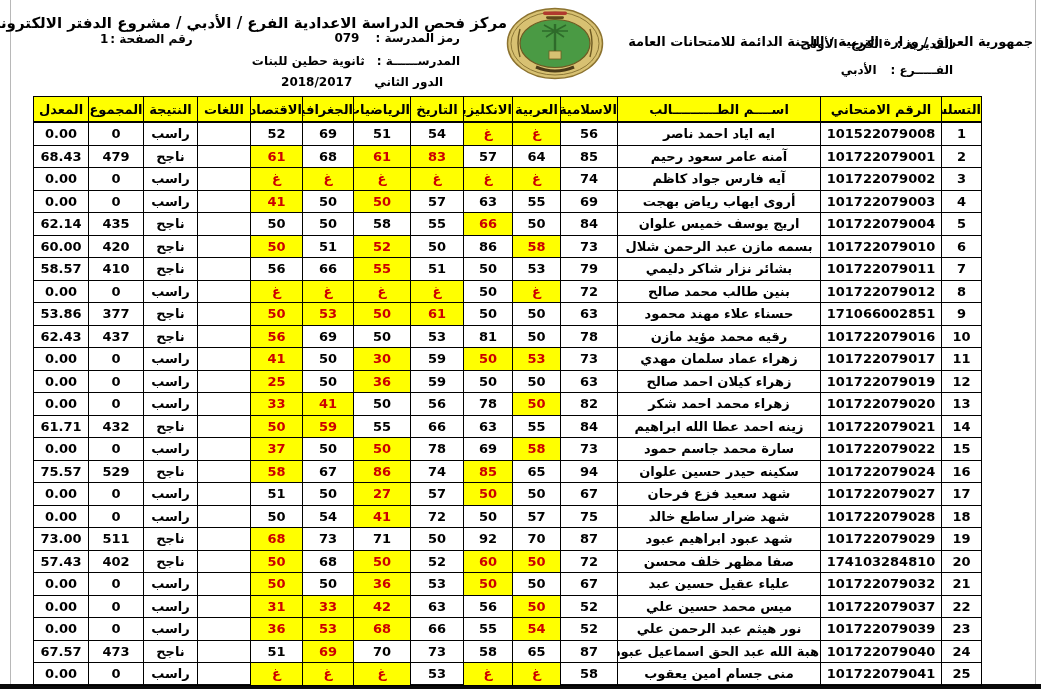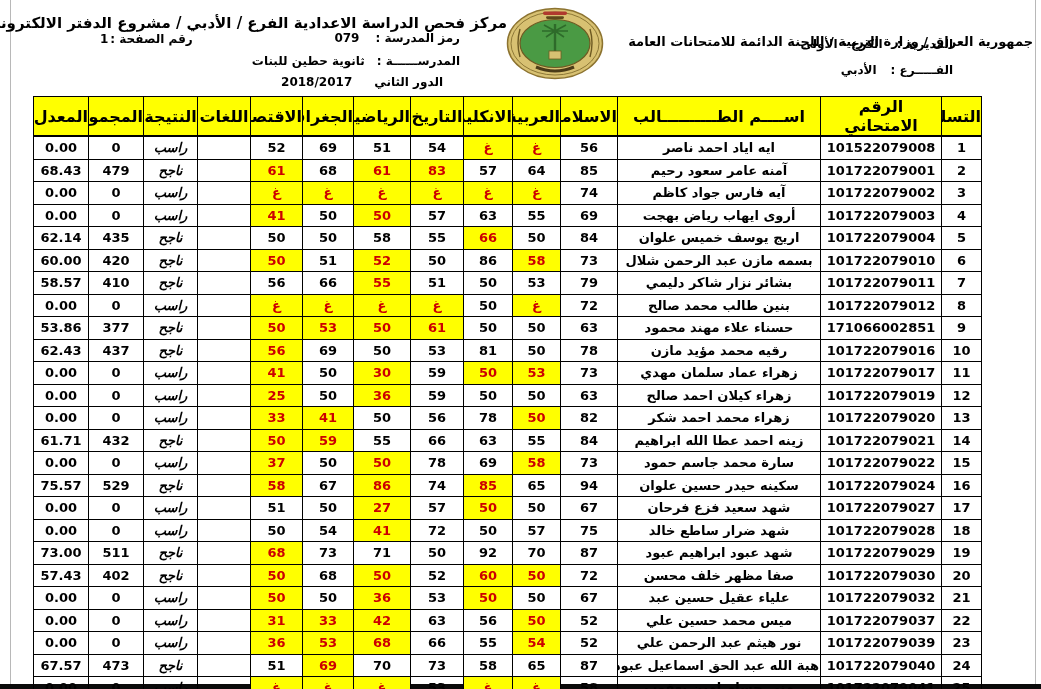--- a/index.html
+++ b/index.html
@@ -27,32 +27,32 @@
   .logo{position:absolute;left:506px;top:7px;width:98px;height:73px;}
 
   
   table.results{
     position:absolute;left:33px;top:96px;width:948px;
     border-collapse:collapse;table-layout:fixed;direction:rtl;
   }
   table.results th{
     background:var(--hl,#ffff00);
     border:1px solid #000;border-bottom:2px solid #000;
-    height:24px;font-size:16px;font-weight:bold;text-align:center;
+    height:24px;font-size:13px;font-weight:bold;text-align:center;
     padding:0;overflow:hidden;
   }
   table.results td{
     border:1px solid #000;height:21.5px;padding:0 1px;
     font-size:13px;font-weight:bold;text-align:center;
     white-space:nowrap;overflow:hidden;
   }
   td.c-name{text-align:right;font-size:11px;padding-right:3px;}
   td.c-exam_no{font-size:13.5px;margin-left:20px;}
   td.c-serial{font-size:13px;}
-  td.c-result{font-size:12px;font-style:italic;}
+  td.c-result{font-size:12px;}
   td.hl{background:var(--hl,#ffff00);color:var(--red,#cc0000);}
   td.u{text-underline-offset:2px;}
 </style>
 </head>
 <body>
 
 <div class="page">
 
   <div class="edge-v edge-left"></div>
   <div class="edge-v edge-right"></div>
@@ -443,21 +443,21 @@
           <td class="c-math">71</td>
           <td class="c-geography">73</td>
           <td class="c-economics hl">68</td>
           <td class="c-languages"></td>
           <td class="c-result">ناجح</td>
           <td class="c-total">511</td>
           <td class="c-average">73.00</td>
         </tr>
         <tr>
           <td class="c-serial">20</td>
-          <td class="c-exam_no">101722079030</td>
+          <td class="c-exam_no">174103284810</td>
           <td class="c-name">صفا مظهر خلف محسن</td>
           <td class="c-islamic">72</td>
           <td class="c-arabic hl">50</td>
           <td class="c-english hl">60</td>
           <td class="c-history">52</td>
           <td class="c-math hl">50</td>
           <td class="c-geography">68</td>
           <td class="c-economics hl">50</td>
           <td class="c-languages"></td>
           <td class="c-result">ناجح</td>

